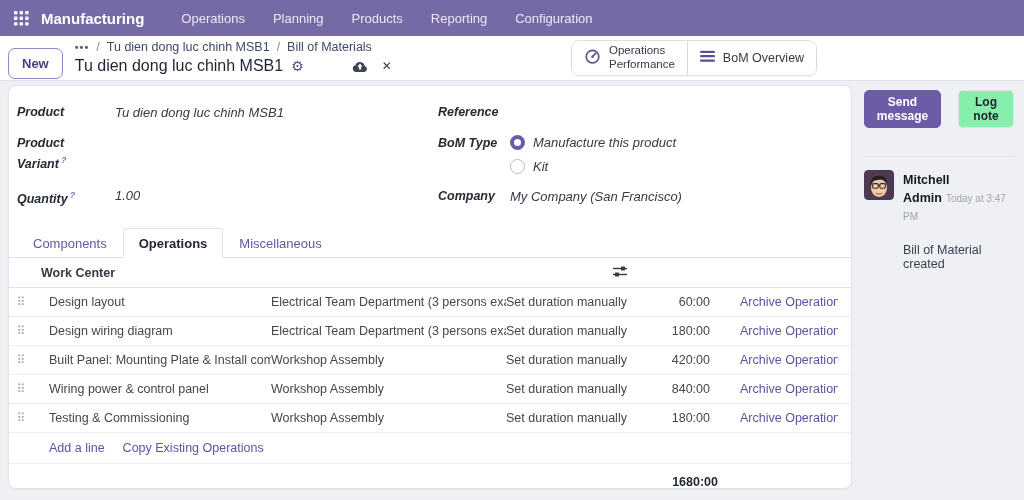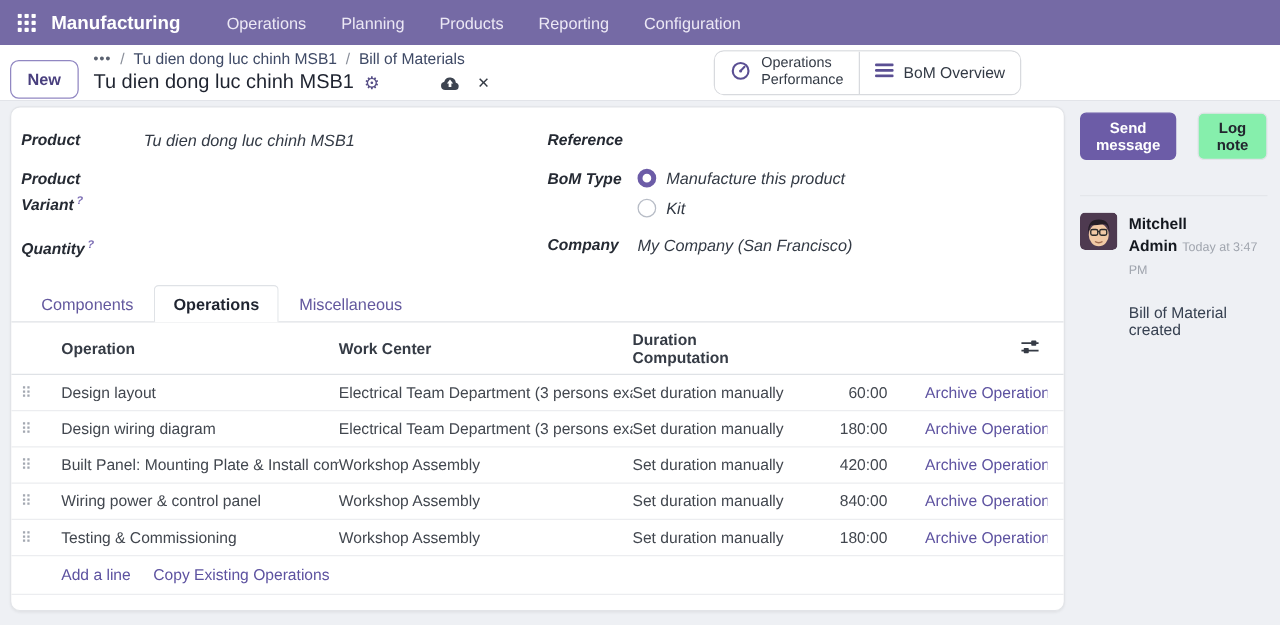--- a/index.html
+++ b/index.html
@@ -179,20 +179,21 @@
 
     <div class="form-grid">
       <div class="fgroup left">
         <span class="flabel">Product</span>
         <span class="fvalue">Tu dien dong luc chinh MSB1</span>
 
         <span class="flabel"><span>Product Variant</span><span class="help">?</span></span>
         <span class="fvalue"></span>
 
         <span class="flabel"><span>Quantity</span><span class="help">?</span></span>
+        <span class="fvalue">1.00</span>
       </div>
 
       <div class="fgroup right">
         <span class="flabel">Reference</span>
         <span class="fvalue"></span>
 
         <span class="flabel">BoM Type</span>
         <span class="radio-stack">
           <span class="radio-opt">
             <span class="radio checked"></span>
@@ -211,23 +212,21 @@
 
     <div class="tabs">
       <span class="tab">Components</span>
       <span class="tab active">Operations</span>
       <span class="tab">Miscellaneous</span>
     </div>
 
     <div>
       <div class="grid-row thead">
         <span class="cell"></span>
-        <span class="cell first">Operation</span>
         <span class="cell">Work Center</span>
-        <span class="cell">Duration Computation</span>
         <span class="cell"></span>
         <span class="cell icon-col">
           <svg width="14" height="13" viewBox="0 0 14 13">
             <g stroke="#353b45" stroke-width="1.4">
                 <line x1="0" y1="3.5" x2="14" y2="3.5"></line>
                 <line x1="0" y1="9.5" x2="14" y2="9.5"></line>
               </g>
             <rect x="8" y="1.4" width="4" height="4.2" fill="#353b45" rx="0.6"></rect>
             <rect x="2" y="7.4" width="4" height="4.2" fill="#353b45" rx="0.6"></rect>
           </svg>

